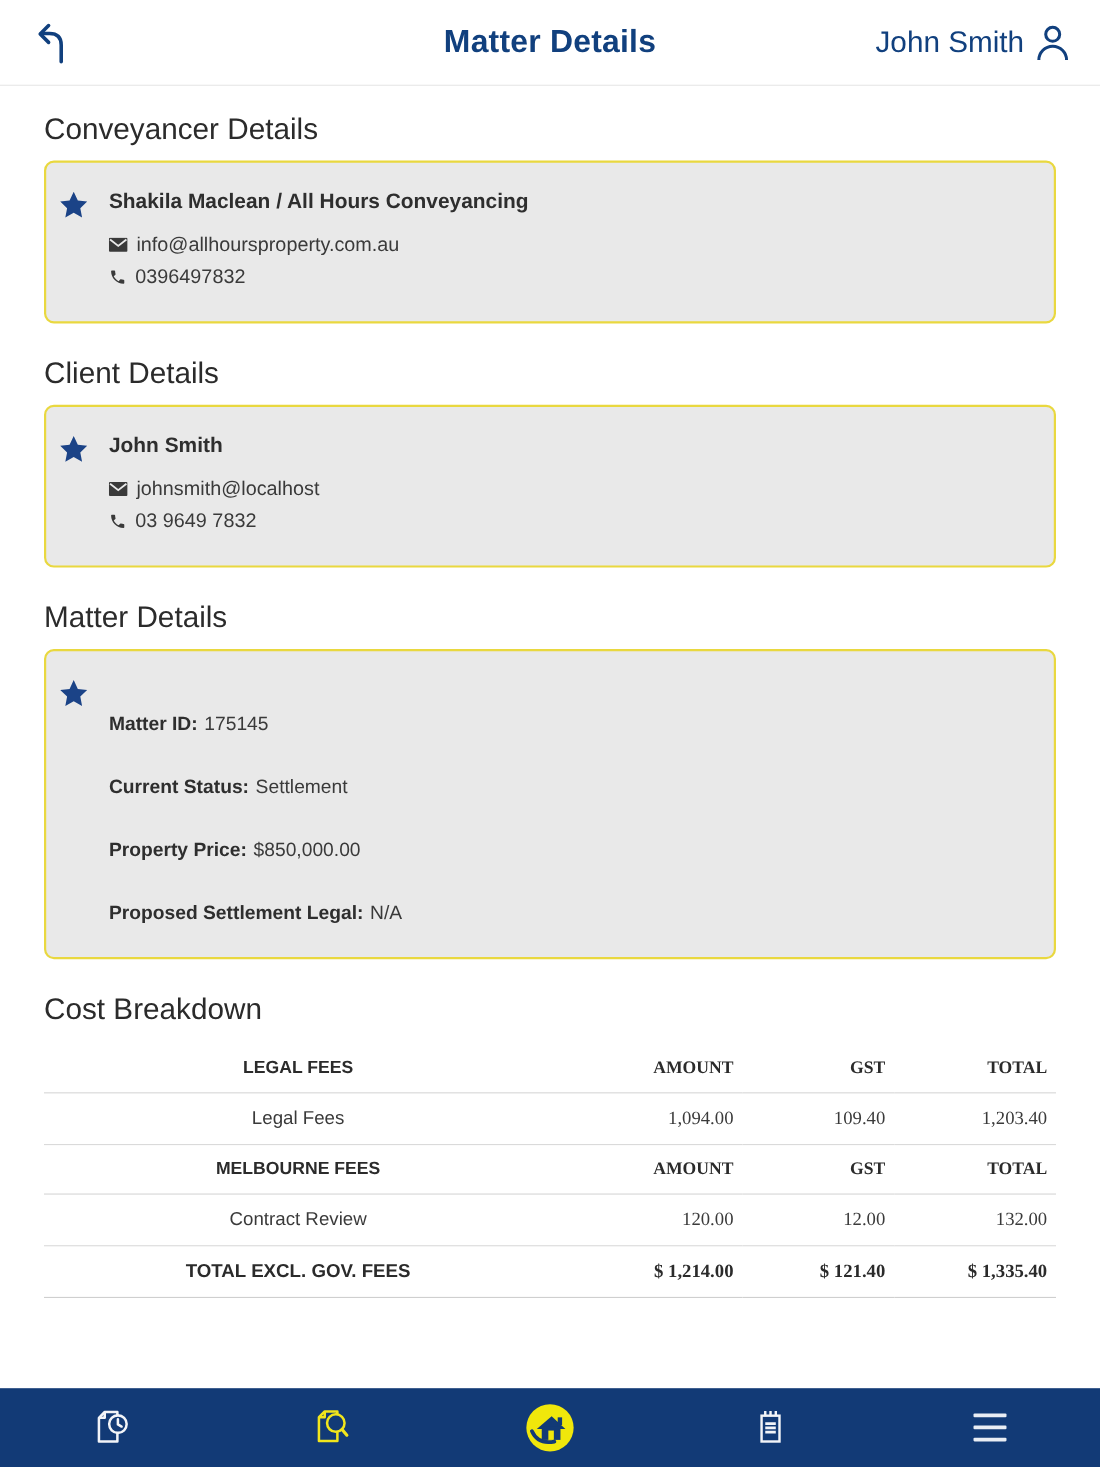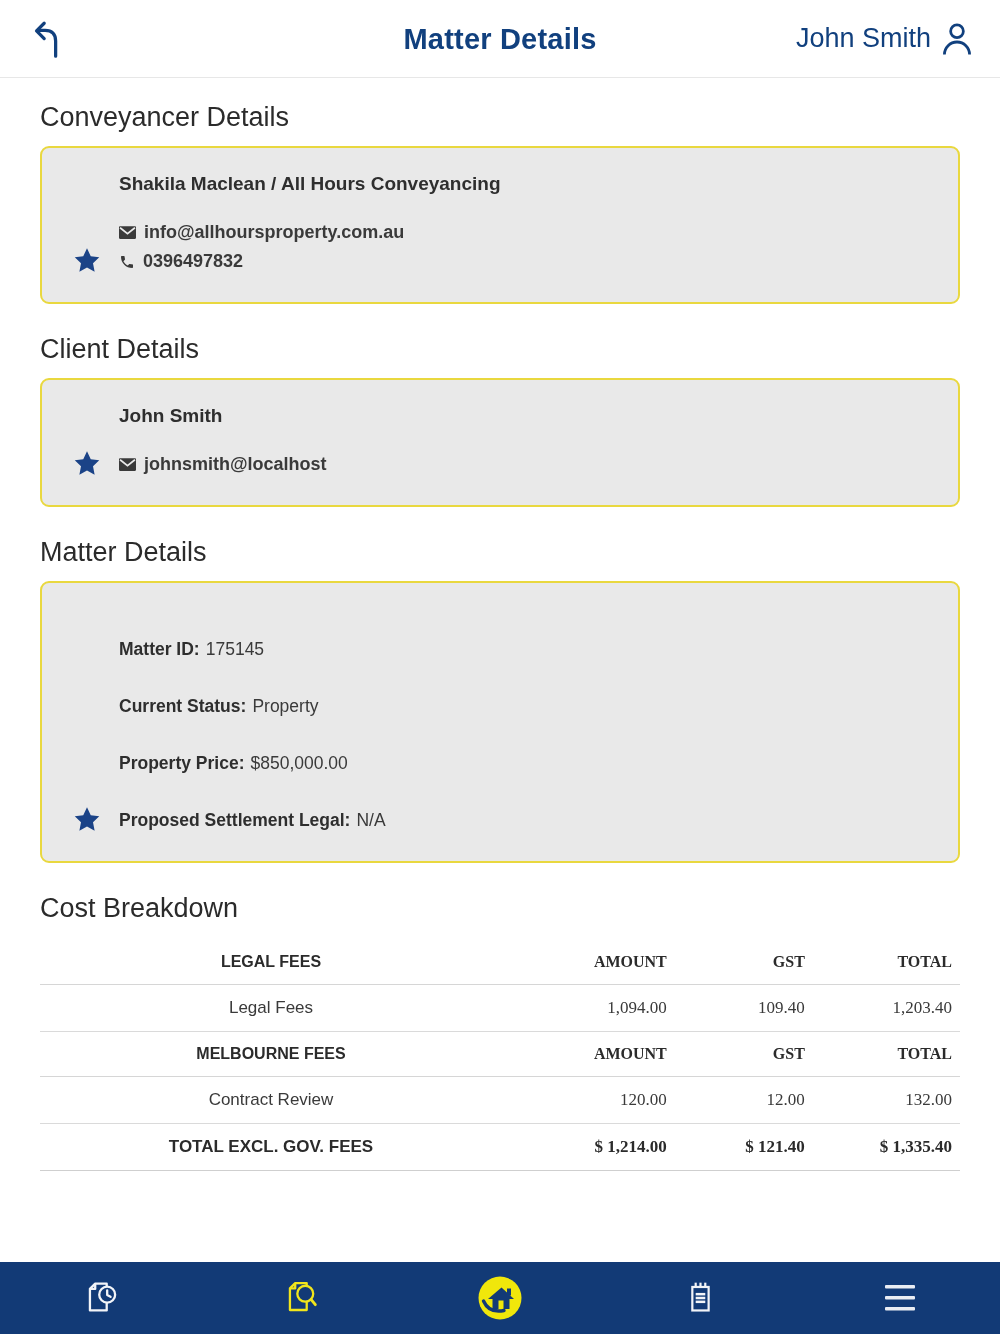--- a/index.html
+++ b/index.html
@@ -31,28 +31,28 @@
   
   .main { padding:22px 40px 0 40px; }
   .section-heading {
     font-size:27px; font-weight:400; color:#2b2b2b; margin:30px 0 13px 0;
   }
   .section:first-child .section-heading { margin-top:2px; }
   .card {
     background:#e9e9e9;
     border:2px solid #e9d83f;
     border-radius:9px;
-    padding:24px 20px 26px 28px;
+    padding:24px 20px 26px 8px;
     display:flex;
-    align-items:flex-end;
+    align-items:flex-start;
   }
   .card .star-wrap { flex:0 0 auto; margin:0 17px 0 2px; line-height:0; }
   .card-body { flex:1 1 auto; }
   .card-title { font-size:19px; font-weight:700; color:#2e2e2e; line-height:24px; }
-  .contact-block { margin-top:22px;font-weight:bold; }
+  .contact-block { margin-top:12px; }
   .contact-line { display:flex; align-items:center; gap:8px; font-size:18px; color:#3a3a3a; height:29px; cursor:pointer; }
   .field-row { font-size:17.5px; line-height:29px; color:#3a3a3a;margin-top:28px; }
   .field-row .lbl { font-weight:700; color:#2e2e2e; margin-right:6px; }
   .addr-line { font-size:17.5px; line-height:23.5px; color:#3f3f3f; }
   
   .cost-table { width:100%; border-collapse:collapse; margin-top:16px; }
   .cost-table th, .cost-table td { padding:13px 8px; }
   .cost-table th.c1, .cost-table td.c1 { text-align:center; padding-left:10px; }
   .cost-table .num { text-align:right;font-family:Liberation Serif, serif; }
   .cost-table tr.head-row th { font-size:16px; font-weight:700; color:#2b2b2b; border-bottom:1px solid #d6d6d6; }
@@ -138,39 +138,47 @@
         <div class="contact-block">
           <div class="contact-line">
             <span style="line-height:0;">
               <svg width="17" height="13" viewBox="0 0 16 12">
                   <rect width="16" height="12" rx="1" fill="#3a3a3a"></rect>
                   <path d="M1 1.5 L8 7 L15 1.5" stroke="#e9e9e9" stroke-width="1.6" fill="none"></path>
                 </svg>
             </span>
             <span>johnsmith@localhost</span>
           </div>
+          <div class="contact-line">
+            <span style="line-height:0;">
+              <svg width="16" height="16" viewBox="0 0 24 24" fill="#3a3a3a">
+                  <path d="M6.62 10.79c1.44 2.83 3.76 5.14 6.59 6.59l2.2-2.21c.27-.26.66-.35 1.01-.24 1.12.37 2.33.57 3.57.57.55 0 1 .45 1 1V20c0 .55-.45 1-1 1-9.39 0-17-7.61-17-17 0-.55.45-1 1-1h3.5c.55 0 1 .45 1 1 0 1.25.2 2.45.57 3.57.11.35.03.74-.25 1.02l-2.2 2.2z"></path>
+                </svg>
+            </span>
+            <span>03 9649 7832</span>
+          </div>
         </div>
       </div>
     </div>
   </div>
 
   <div class="section">
     <h2 class="section-heading">Matter Details</h2>
     <div class="card">
       <span class="star-wrap">
         <svg width="30" height="30" viewBox="0 0 24 24" fill="#1b4387">
           <path d="M12 1.8l3 6.4 6.8.8-5 4.8 1.3 6.8L12 17.2l-6.1 3.4 1.3-6.8-5-4.8 6.8-.8z"></path>
         </svg>
       </span>
       <div class="card-body">
         <div class="field-row">
           <span class="lbl">Matter ID:</span><span class="val">175145</span>
         </div>
         <div class="field-row">
-          <span class="lbl">Current Status:</span><span class="val">Property</span>
+          <span class="lbl">Current Status:</span><span class="val">Settlement</span>
         </div>
         <div class="field-row">
           <span class="lbl">Property Price:</span><span class="val">$850,000.00</span>
         </div>
         <div class="field-row">
           <span class="lbl">Proposed Settlement Legal:</span><span class="val">N/A</span>
         </div>
       </div>
     </div>
   </div>

